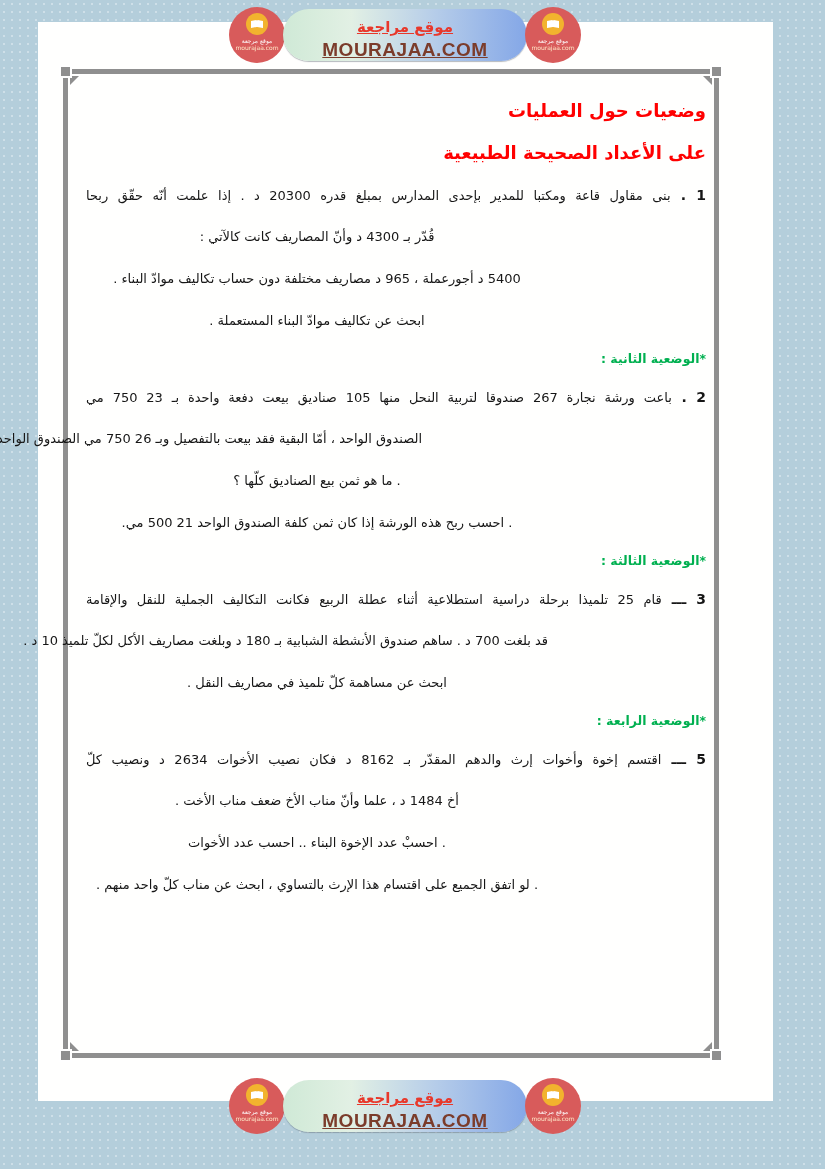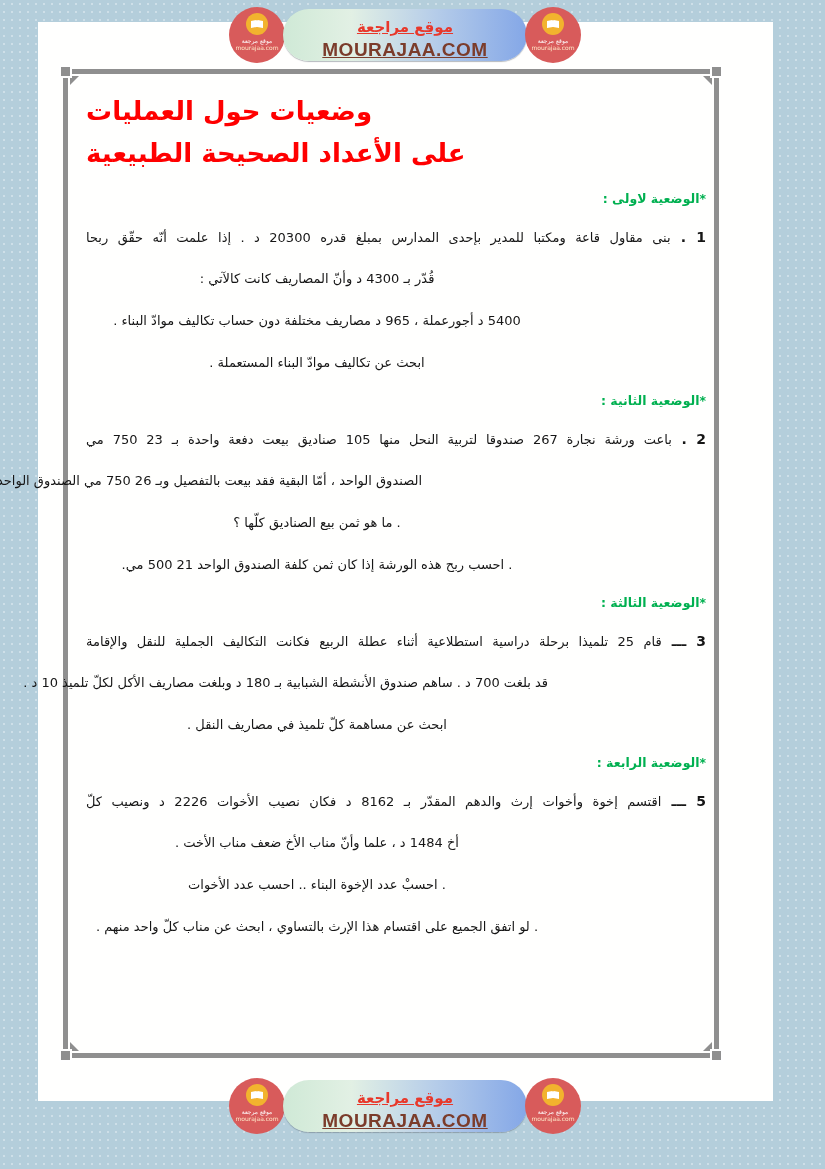--- a/index.html
+++ b/index.html
@@ -18,22 +18,22 @@
   .cd-tl{left:-9px;top:-9px;} .cd-tr{right:-9px;top:-9px;}
   .cd-bl{left:-9px;bottom:-9px;} .cd-br{right:-9px;bottom:-9px;}
   .corner-tri{position:absolute;width:9px;height:9px;background:#8f8f8f;z-index:2;}
   .ct-tl{left:2px;top:2px;clip-path:polygon(0 0,100% 0,0 100%);}
   .ct-tr{right:2px;top:2px;clip-path:polygon(0 0,100% 0,100% 100%);}
   .ct-bl{left:2px;bottom:2px;clip-path:polygon(0 0,0 100%,100% 100%);}
   .ct-br{right:2px;bottom:2px;clip-path:polygon(100% 0,100% 100%,0 100%);}
   
   .content{position:absolute;left:0;top:0;right:0;bottom:0;direction:rtl;
     padding:16px 8px 0 18px;color:#161616;}
-  .title-line{height:42px;line-height:42px;text-align:left;color:#ff0000;
-    font-size:26px;font-weight:bold;}
+  .title-line{height:42px;line-height:42px;text-align:right;color:#ff0000;
+    font-size:18px;font-weight:bold;}
   .sec-head{height:34px;line-height:34px;color:#00b050;font-size:12.5px;font-weight:bold;text-align:right;}
   .sec-head.first{margin-top:8px;}
   .line{height:42px;line-height:42px;font-size:13px;text-align:right;}
   .line .num{font-size:14px;font-weight:bold;}
   .fill{text-align-last:justify;}
   .ind-a{padding-right:158px;white-space:nowrap;text-align:center;}
   .ind-b{padding-right:284px;white-space:nowrap;}
   
   .banner{position:absolute;left:229px;width:352px;height:56px;z-index:5;}
   .banner.top{top:7px;} .banner.bottom{top:1078px;}
@@ -65,39 +65,38 @@
     <div class="corner-dot cd-br"></div>
     <div class="corner-tri ct-tl"></div>
     <div class="corner-tri ct-tr"></div>
     <div class="corner-tri ct-bl"></div>
     <div class="corner-tri ct-br"></div>
 
     <div class="content">
       <div class="title-line">وضعيات حول العمليات</div>
       <div class="title-line">على الأعداد الصحيحة الطبيعية</div>
 
-      <div class="sec-head first">*الوضعية لاولى :</div>
       <div class="line fill"><span class="num">1 . </span><span>بنى مقاول قاعة ومكتبا للمدير  بإحدى المدارس بمبلغ قدره 20300 د . إذا علمت أنّه حقّق ربحا</span></div>
       <div class="line ind-a">قُدّر بـ 4300 د وأنّ المصاريف كانت كالآتي :</div>
       <div class="line ind-a">5400 د أجورعملة ، 965 د مصاريف مختلفة دون حساب تكاليف موادّ البناء .</div>
       <div class="line ind-a">ابحث عن تكاليف موادّ البناء المستعملة .</div>
 
       <div class="sec-head">*الوضعية الثانية :</div>
       <div class="line fill"><span class="num">2 . </span><span>باعت ورشة نجارة 267 صندوقا لتربية النحل منها 105 صناديق بيعت دفعة واحدة بـ 23 750 مي</span></div>
       <div class="line ind-b">الصندوق الواحد ، أمّا البقية فقد بيعت بالتفصيل وبـ 26 750 مي الصندوق الواحد .</div>
       <div class="line ind-a">. ما هو ثمن بيع الصناديق كلّها ؟</div>
       <div class="line ind-a">. احسب ربح هذه الورشة إذا كان ثمن كلفة الصندوق الواحد 21 500 مي.</div>
 
       <div class="sec-head">*الوضعية الثالثة :</div>
       <div class="line fill"><span class="num">3 ـــ  </span><span>قام 25 تلميذا برحلة دراسية استطلاعية أثناء عطلة الربيع فكانت التكاليف الجملية للنقل والإقامة</span></div>
       <div class="line ind-a">قد بلغت 700 د . ساهم صندوق الأنشطة الشبابية بـ 180 د وبلغت مصاريف الأكل لكلّ تلميذ 10 د .</div>
       <div class="line ind-a">ابحث عن مساهمة كلّ تلميذ في مصاريف النقل .</div>
 
       <div class="sec-head">*الوضعية الرابعة :</div>
-      <div class="line fill"><span class="num">5 ـــ  </span><span>اقتسم إخوة وأخوات إرث والدهم المقدّر بـ 8162 د فكان نصيب الأخوات 2226 د ونصيب كلّ</span></div>
+      <div class="line fill"><span class="num">5 ـــ  </span><span>اقتسم إخوة وأخوات إرث والدهم المقدّر بـ 8162 د فكان نصيب الأخوات 2634 د ونصيب كلّ</span></div>
       <div class="line ind-a">أخ 1484 د ، علما وأنّ مناب الأخ ضعف مناب الأخت .</div>
       <div class="line ind-a">. احسبْ عدد الإخوة البناء ..  احسب عدد الأخوات</div>
       <div class="line ind-a">. لو اتفق الجميع على اقتسام هذا الإرث بالتساوي ، ابحث عن مناب كلّ واحد منهم .</div>
     </div>
   </div>
 </div>
 
 <div class="banner top">
   <div class="badge left">
     <div class="badge-yellow">

